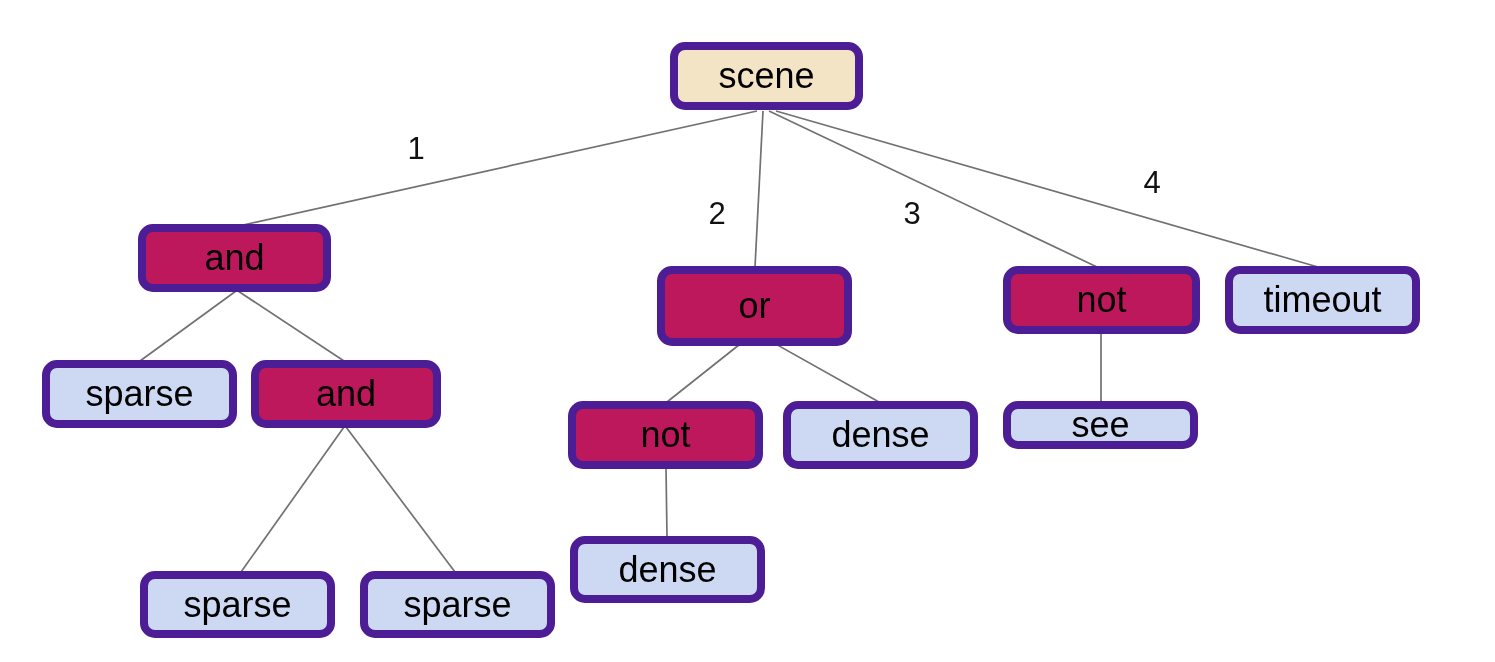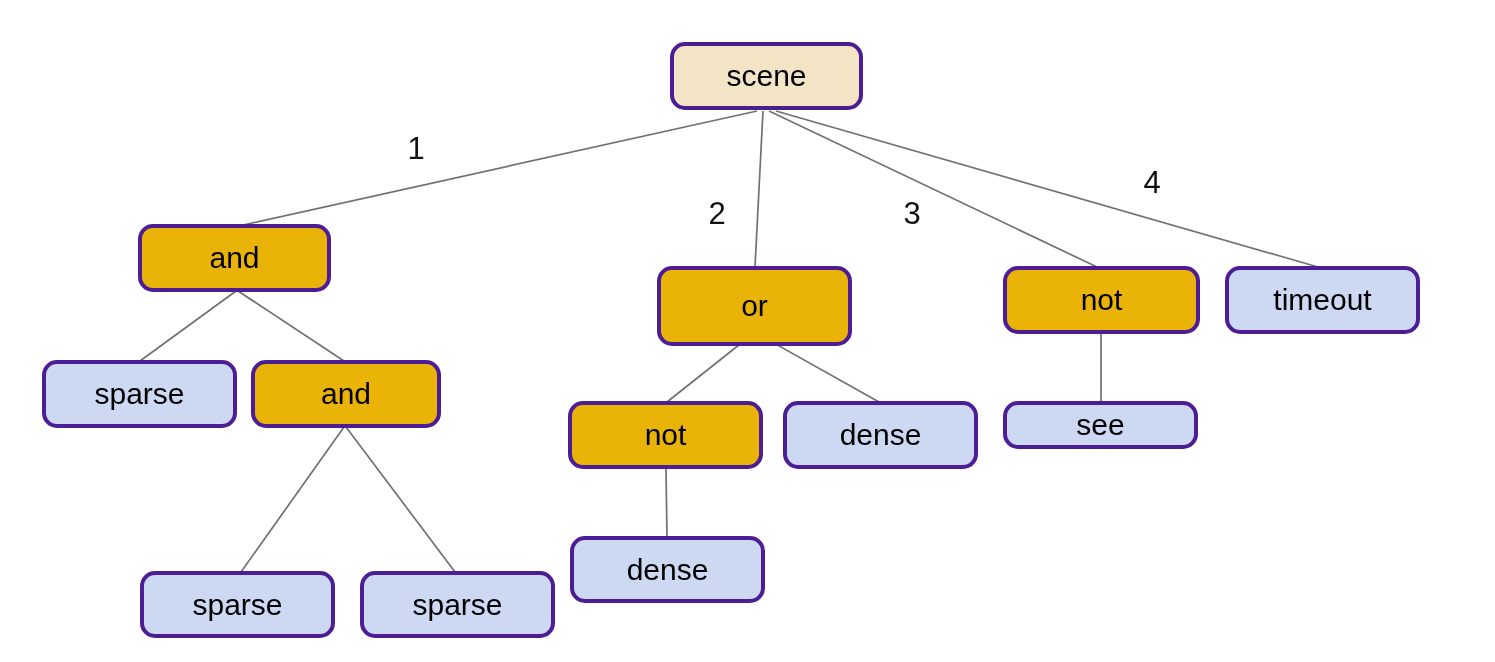--- a/index.html
+++ b/index.html
@@ -18,32 +18,32 @@
   #edges {
     position: absolute;
     left: 0;
     top: 0;
     width: 1495px;
     height: 662px;
   }
   .node {
     position: absolute;
     box-sizing: border-box;
-    border: 4px solid #4c1d95;
+    border: 8px solid #4c1d95;
     border-radius: 15px;
     display: flex;
     align-items: center;
     justify-content: center;
-    font-size: 30px;
+    font-size: 36px;
     line-height: 1;
     color: #000000;
     white-space: nowrap;
   }
   .node.root     { background: #f4e4c6; }
-  .node.operator { background: #eab308; }
+  .node.operator { background: #be185d; }
   .node.leaf     { background: #cdd9f3; }
   .edge-label {
     position: absolute;
     transform: translate(-50%, -50%);
     font-size: 31px;
     color: #111111;
   }
 </style>
 </head>
 <body>

